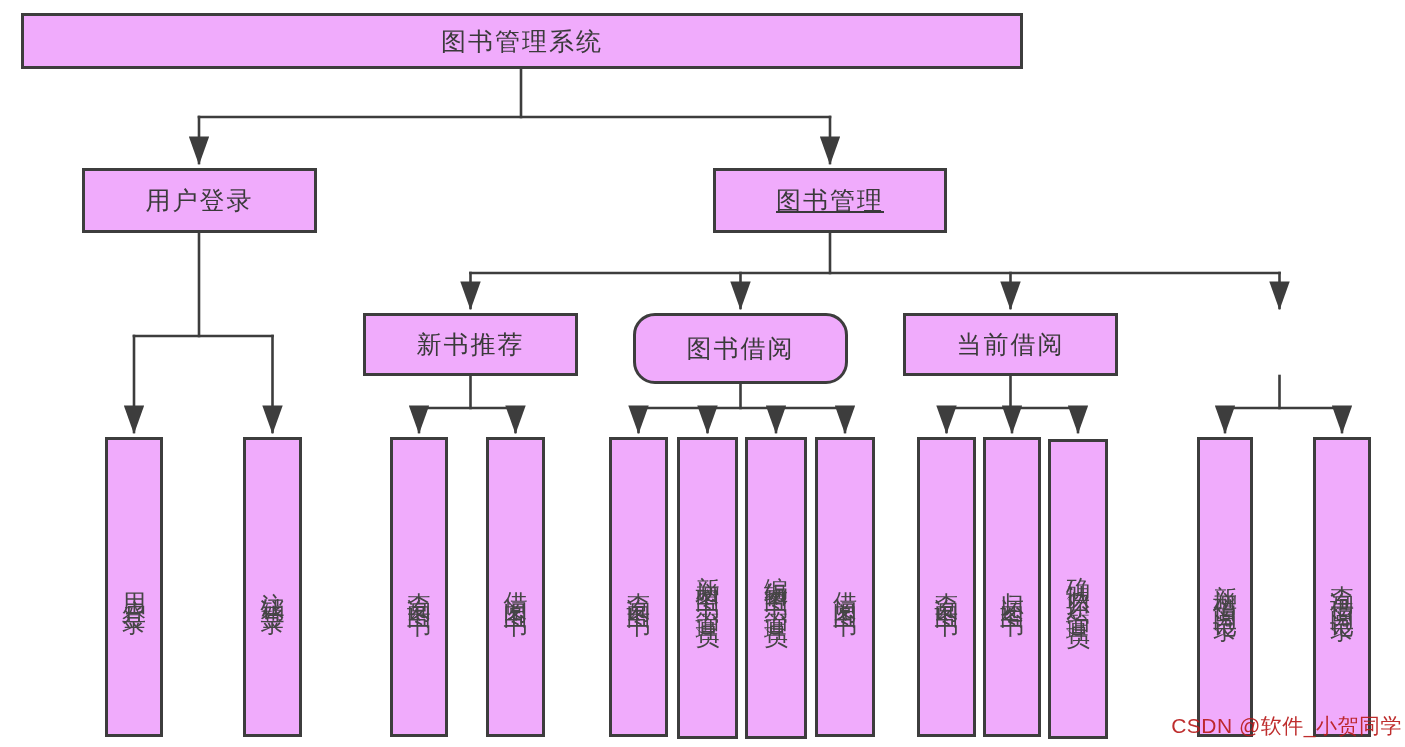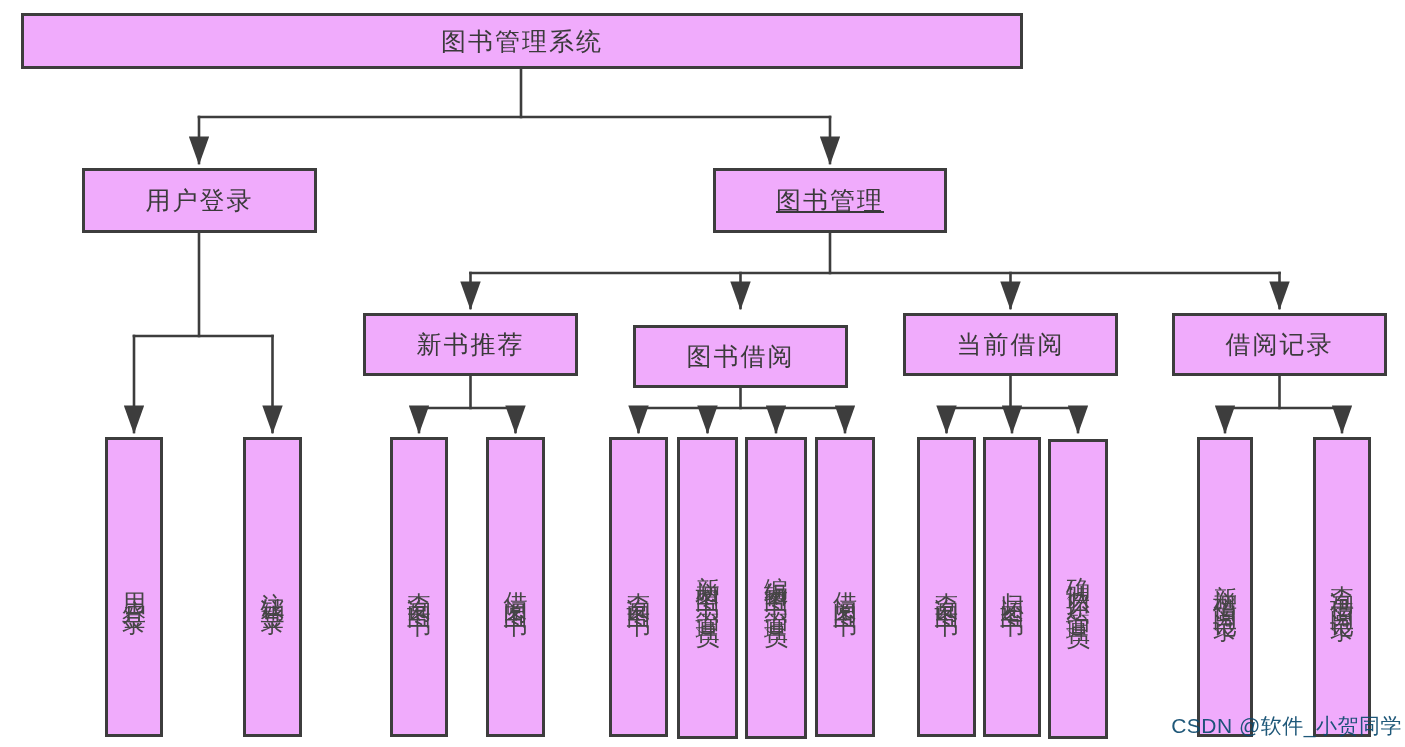--- a/index.html
+++ b/index.html
@@ -27,21 +27,21 @@
     font-size: 24px;
     letter-spacing: 7px;
     color: #454545;
     line-height: 1;
   }
   .watermark {
     position: absolute;
     top: 712px; right: 3px;
     font-size: 21px;
     letter-spacing: 0.5px;
-    color: #0c4a6e;
+    color: #b91c1c;
     opacity: 0.92;
     z-index: 3;
     white-space: nowrap;
   }
 </style>
 </head>
 <body>
 
 <div class="canvas">
 
@@ -106,23 +106,22 @@
       <path d="M1342 408 V432" marker-end="url(#arw)"></path>
     </g>
   </svg>
 
   <div class="box title-box" style="left:21px; top:13px; width:1002px; height:56px;">图书管理系统</div>
 
   <div class="box title-box" style="left:82px; top:168px; width:235px; height:65px;">用户登录</div>
   <div class="box title-box" style="left:713px; top:168px; width:234px; height:65px;text-decoration:underline;">图书管理</div>
 
   <div class="box title-box" style="left:363px; top:313px; width:215px; height:63px;">新书推荐</div>
-  <div class="box title-box" style="left:633px; top:325px; width:215px; height:63px;">图书借阅</div>
+  <div class="box title-box" style="left:633px; top:313px; width:215px; height:71px;border-radius:22px;">图书借阅</div>
   <div class="box title-box" style="left:903px; top:313px; width:215px; height:63px;font-family:Liberation Serif, serif;">当前借阅</div>
-  <div class="box title-box" style="left:1172px; top:313px; width:215px; height:63px;">借阅记录</div>
 
   <div class="box leaf" style="left:105px; top:437px; width:58px; height:300px;">用户登录</div>
   <div class="box leaf" style="left:243px; top:437px; width:59px; height:300px;">注销登录</div>
 
   <div class="box leaf" style="left:390px; top:437px; width:58px; height:300px;">查询图书</div>
   <div class="box leaf" style="left:486px; top:437px; width:59px; height:300px;">借阅图书</div>
 
   <div class="box leaf" style="left:609px; top:437px; width:59px; height:300px;">查询图书</div>
   <div class="box leaf" style="left:677px; top:437px; width:61px; height:302px;">新增图书（管理员）</div>
   <div class="box leaf" style="left:745px; top:437px; width:62px; height:302px;">编辑图书（管理员）</div>

